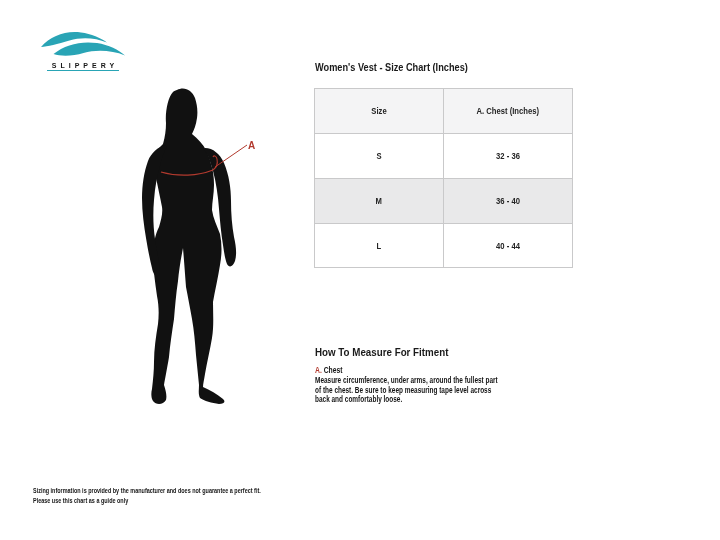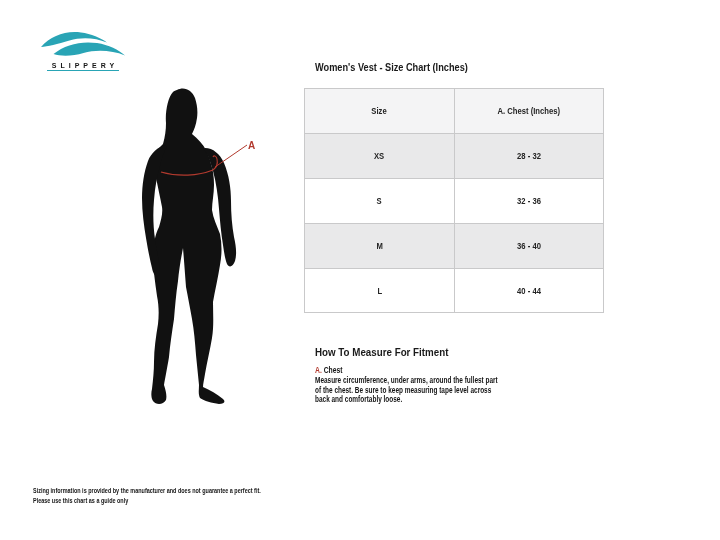--- a/index.html
+++ b/index.html
@@ -20,21 +20,21 @@
   
   .figure { position:absolute; left:118px; top:82px; width:180px; height:340px; }
   .figure text { font-family:"Liberation Sans", sans-serif; font-size:10px; font-weight:bold; fill:#b23a2e; }
 
   
   .title {
     position:absolute; left:315px; top:61px; font-size:11.5px; font-weight:bold;
     white-space:nowrap; transform:scaleX(0.80); transform-origin:0 0; color:#1a1a1a;
   }
   .size-table {
-    position:absolute; left:304px; top:88px; width:300px;
+    position:absolute; left:314px; top:88px; width:259px;
     border-collapse:collapse; table-layout:fixed;
   }
   .size-table th, .size-table td {
     border:1px solid #c9c9ca; text-align:center; vertical-align:middle;
     font-size:9px; font-weight:bold; color:#242424; padding:0;
   }
   .size-table thead tr { height:45px; background:#f4f4f5; }
   .size-table tbody tr { height:45px; background:#ffffff; }
   .size-table tbody tr.alt { background:#e9e9ea; }
   .size-table tbody tr:last-child { height:44px; }
@@ -118,24 +118,20 @@
   <div class="title">Women's Vest - Size Chart (Inches)</div>
 
   <table class="size-table">
     <thead>
       <tr>
         <th><span class="cn">Size</span></th>
         <th><span class="cn">A. Chest (Inches)</span></th>
       </tr>
     </thead>
     <tbody>
-      <tr class="alt">
-        <td><span class="cn">XS</span></td>
-        <td><span class="cn">28 - 32</span></td>
-      </tr>
       <tr>
         <td><span class="cn">S</span></td>
         <td><span class="cn">32 - 36</span></td>
       </tr>
       <tr class="alt">
         <td><span class="cn">M</span></td>
         <td><span class="cn">36 - 40</span></td>
       </tr>
       <tr>
         <td><span class="cn">L</span></td>

